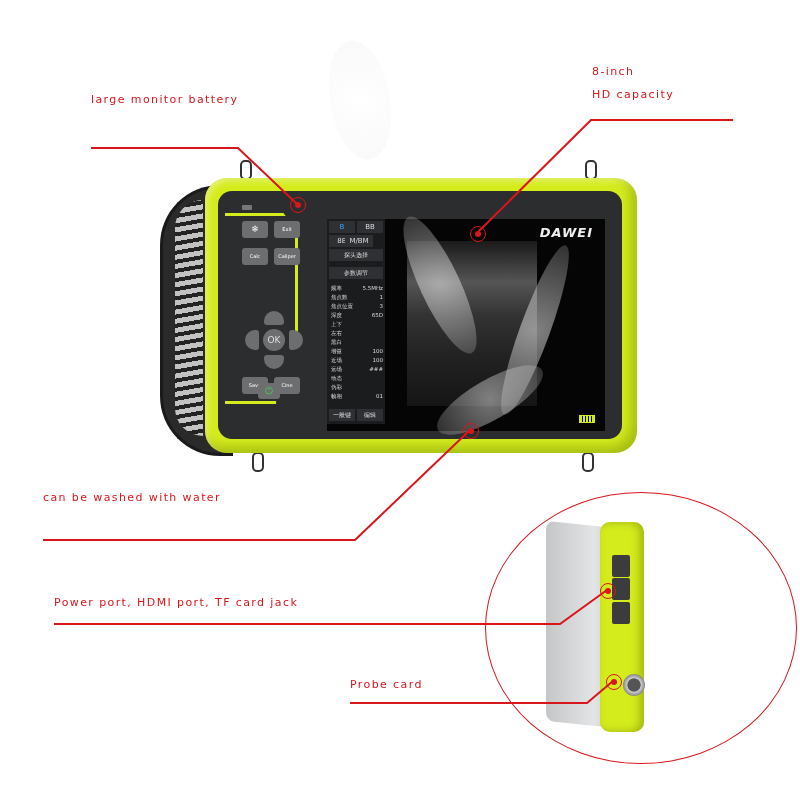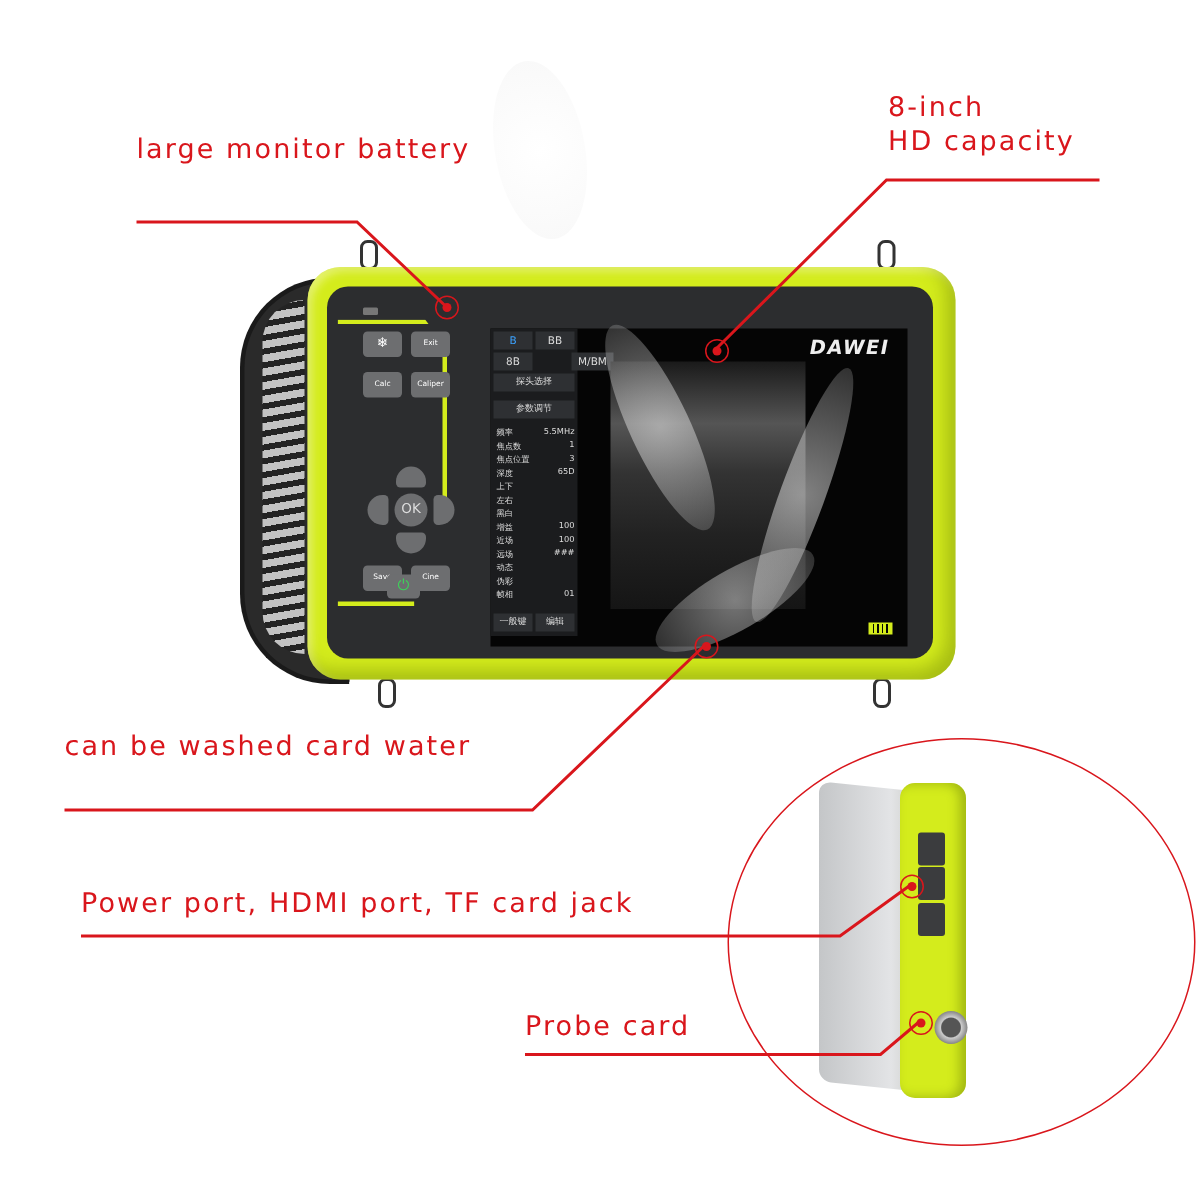--- a/index.html
+++ b/index.html
@@ -1,17 +1,17 @@
 <!DOCTYPE html>
 <html><head>
 <meta charset="utf-8">
 <style>
   html,body{margin:0;padding:0;background:#fff;}
   body{width:800px;height:800px;position:relative;overflow:hidden;font-family:"DejaVu Sans","Liberation Sans",sans-serif;}
-  .callout{position:absolute;color:#d9161c;font-size:18px;letter-spacing:1.4px;line-height:23px;white-space:nowrap;font-family:"DejaVu Sans",sans-serif;}
+  .callout{position:absolute;color:#d9161c;font-size:11px;letter-spacing:1.4px;line-height:23px;white-space:nowrap;font-family:"DejaVu Sans",sans-serif;}
   .lines{position:absolute;left:0;top:0;width:800px;height:800px;pointer-events:none;}
   
   .device{position:absolute;left:205px;top:178px;width:432px;height:275px;border-radius:22px;background:#d4ec1c;box-shadow:inset -6px -6px 12px rgba(80,100,0,.35), inset 3px 3px 6px rgba(255,255,200,.5);}
   .handle{position:absolute;left:160px;top:185px;width:70px;height:265px;border-radius:60px 0 0 60px;background:#2a2a2a;border:3px solid #1a1a1a;border-right:none;}
   .handle-inner{position:absolute;left:12px;top:12px;width:28px;height:236px;border-radius:40px 0 0 40px;background:repeating-linear-gradient(170deg,#ddd 0 5px,#222 5px 9px);opacity:.85;}
   .bezel{position:absolute;left:13px;top:13px;width:404px;height:248px;border-radius:14px;background:#2c2d2f;}
   .stripe{position:absolute;left:7px;top:22px;width:70px;height:185px;border:3px solid #d4ec1c;border-left:none;border-radius:0 0 0 0;clip-path:polygon(0 0,80% 0,100% 10%,100% 65%,70% 75%,70% 100%,0 100%);}
   .keypad{position:absolute;left:12px;top:30px;width:70px;}
   .key{position:absolute;width:26px;height:17px;background:#6d6e70;border-radius:3px;color:#fff;font-size:9px;text-align:center;line-height:17px;}
   .dpad{position:absolute;left:15px;top:90px;width:58px;height:58px;}
@@ -40,21 +40,21 @@
 <body>
 
 <div class="callout" style="left:91px;top:88px;">
   <div>large monitor battery</div>
 </div>
 <div class="callout" style="left:592px;top:60px;">
   <div>8-inch</div>
   <div>HD capacity</div>
 </div>
 <div class="callout" style="left:43px;top:486px;">
-  <div>can be washed card water</div>
+  <div>can be washed with water</div>
 </div>
 <div class="callout" style="left:54px;top:591px;">Power port, HDMI port, TF card jack</div>
 <div class="callout" style="left:350px;top:673px;">Probe card</div>
 
 <div class="handle">
     <div class="handle-inner"></div>
   </div>
 
 <div class="lug" style="left:240px;top:160px;"></div>
 <div class="lug" style="left:585px;top:160px;"></div>
@@ -80,21 +80,21 @@
       <div class="key" style="left:12px;top:156px;font-size:5px;">Save</div>
       <div class="key" style="left:44px;top:156px;font-size:5px;">Cine</div>
     </div>
     <div class="power"><span>⏻</span></div>
 
     <div class="screen">
       <div class="menu">
         <div class="mbtn" style="left:2px;top:2px;width:26px;color:#3ba2ff;">B</div>
         <div class="mbtn" style="left:30px;top:2px;width:26px;">BB</div>
         <div class="mbtn" style="left:2px;top:16px;width:26px;">8B</div>
-        <div class="mbtn" style="left:18px;top:16px;width:28px;margin-left:36px;">M/BM</div>
+        <div class="mbtn" style="left:18px;top:16px;width:28px;">M/BM</div>
         <div class="mbtn" style="left:2px;top:30px;width:54px;font-size:6px;">探头选择</div>
         <div class="mbtn" style="left:2px;top:48px;width:54px;font-size:6px;">参数调节</div>
         <div class="mrow" style="top:66px;">
             <span>频率</span>
             <span>5.5MHz</span>
           </div>
         <div class="mrow" style="top:75px;">
             <span>焦点数</span>
             <span>1</span>
           </div>

